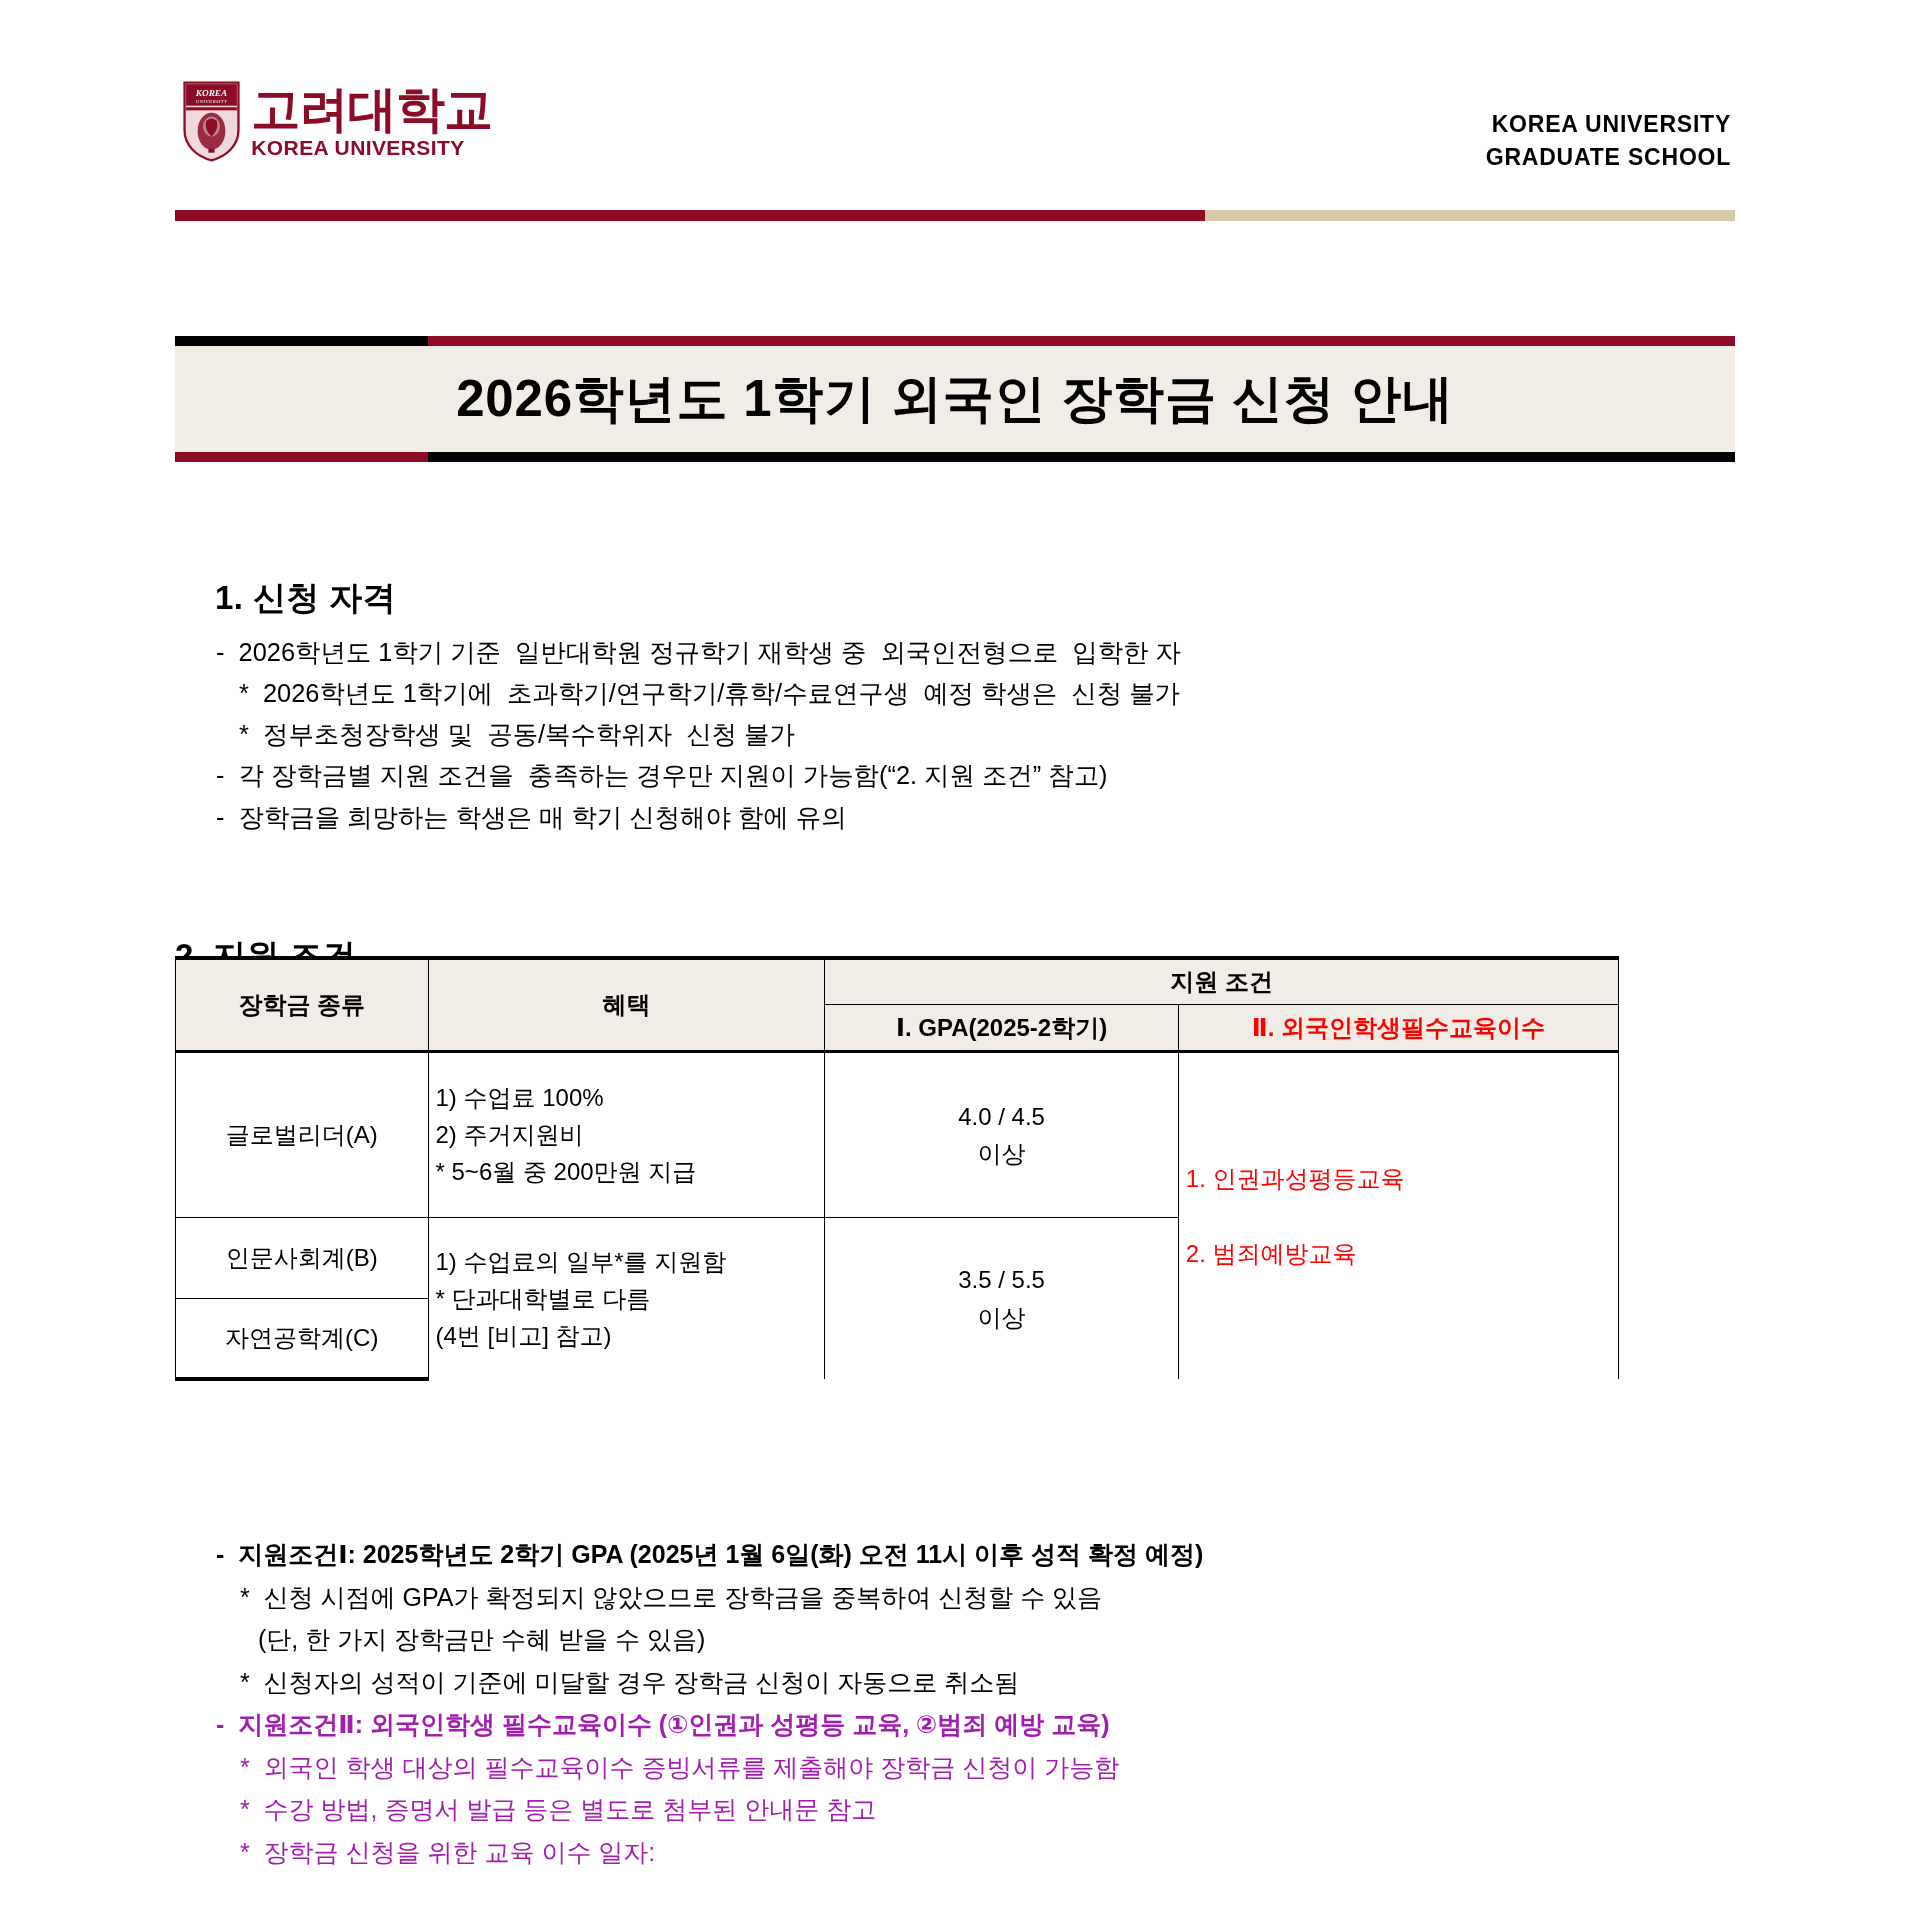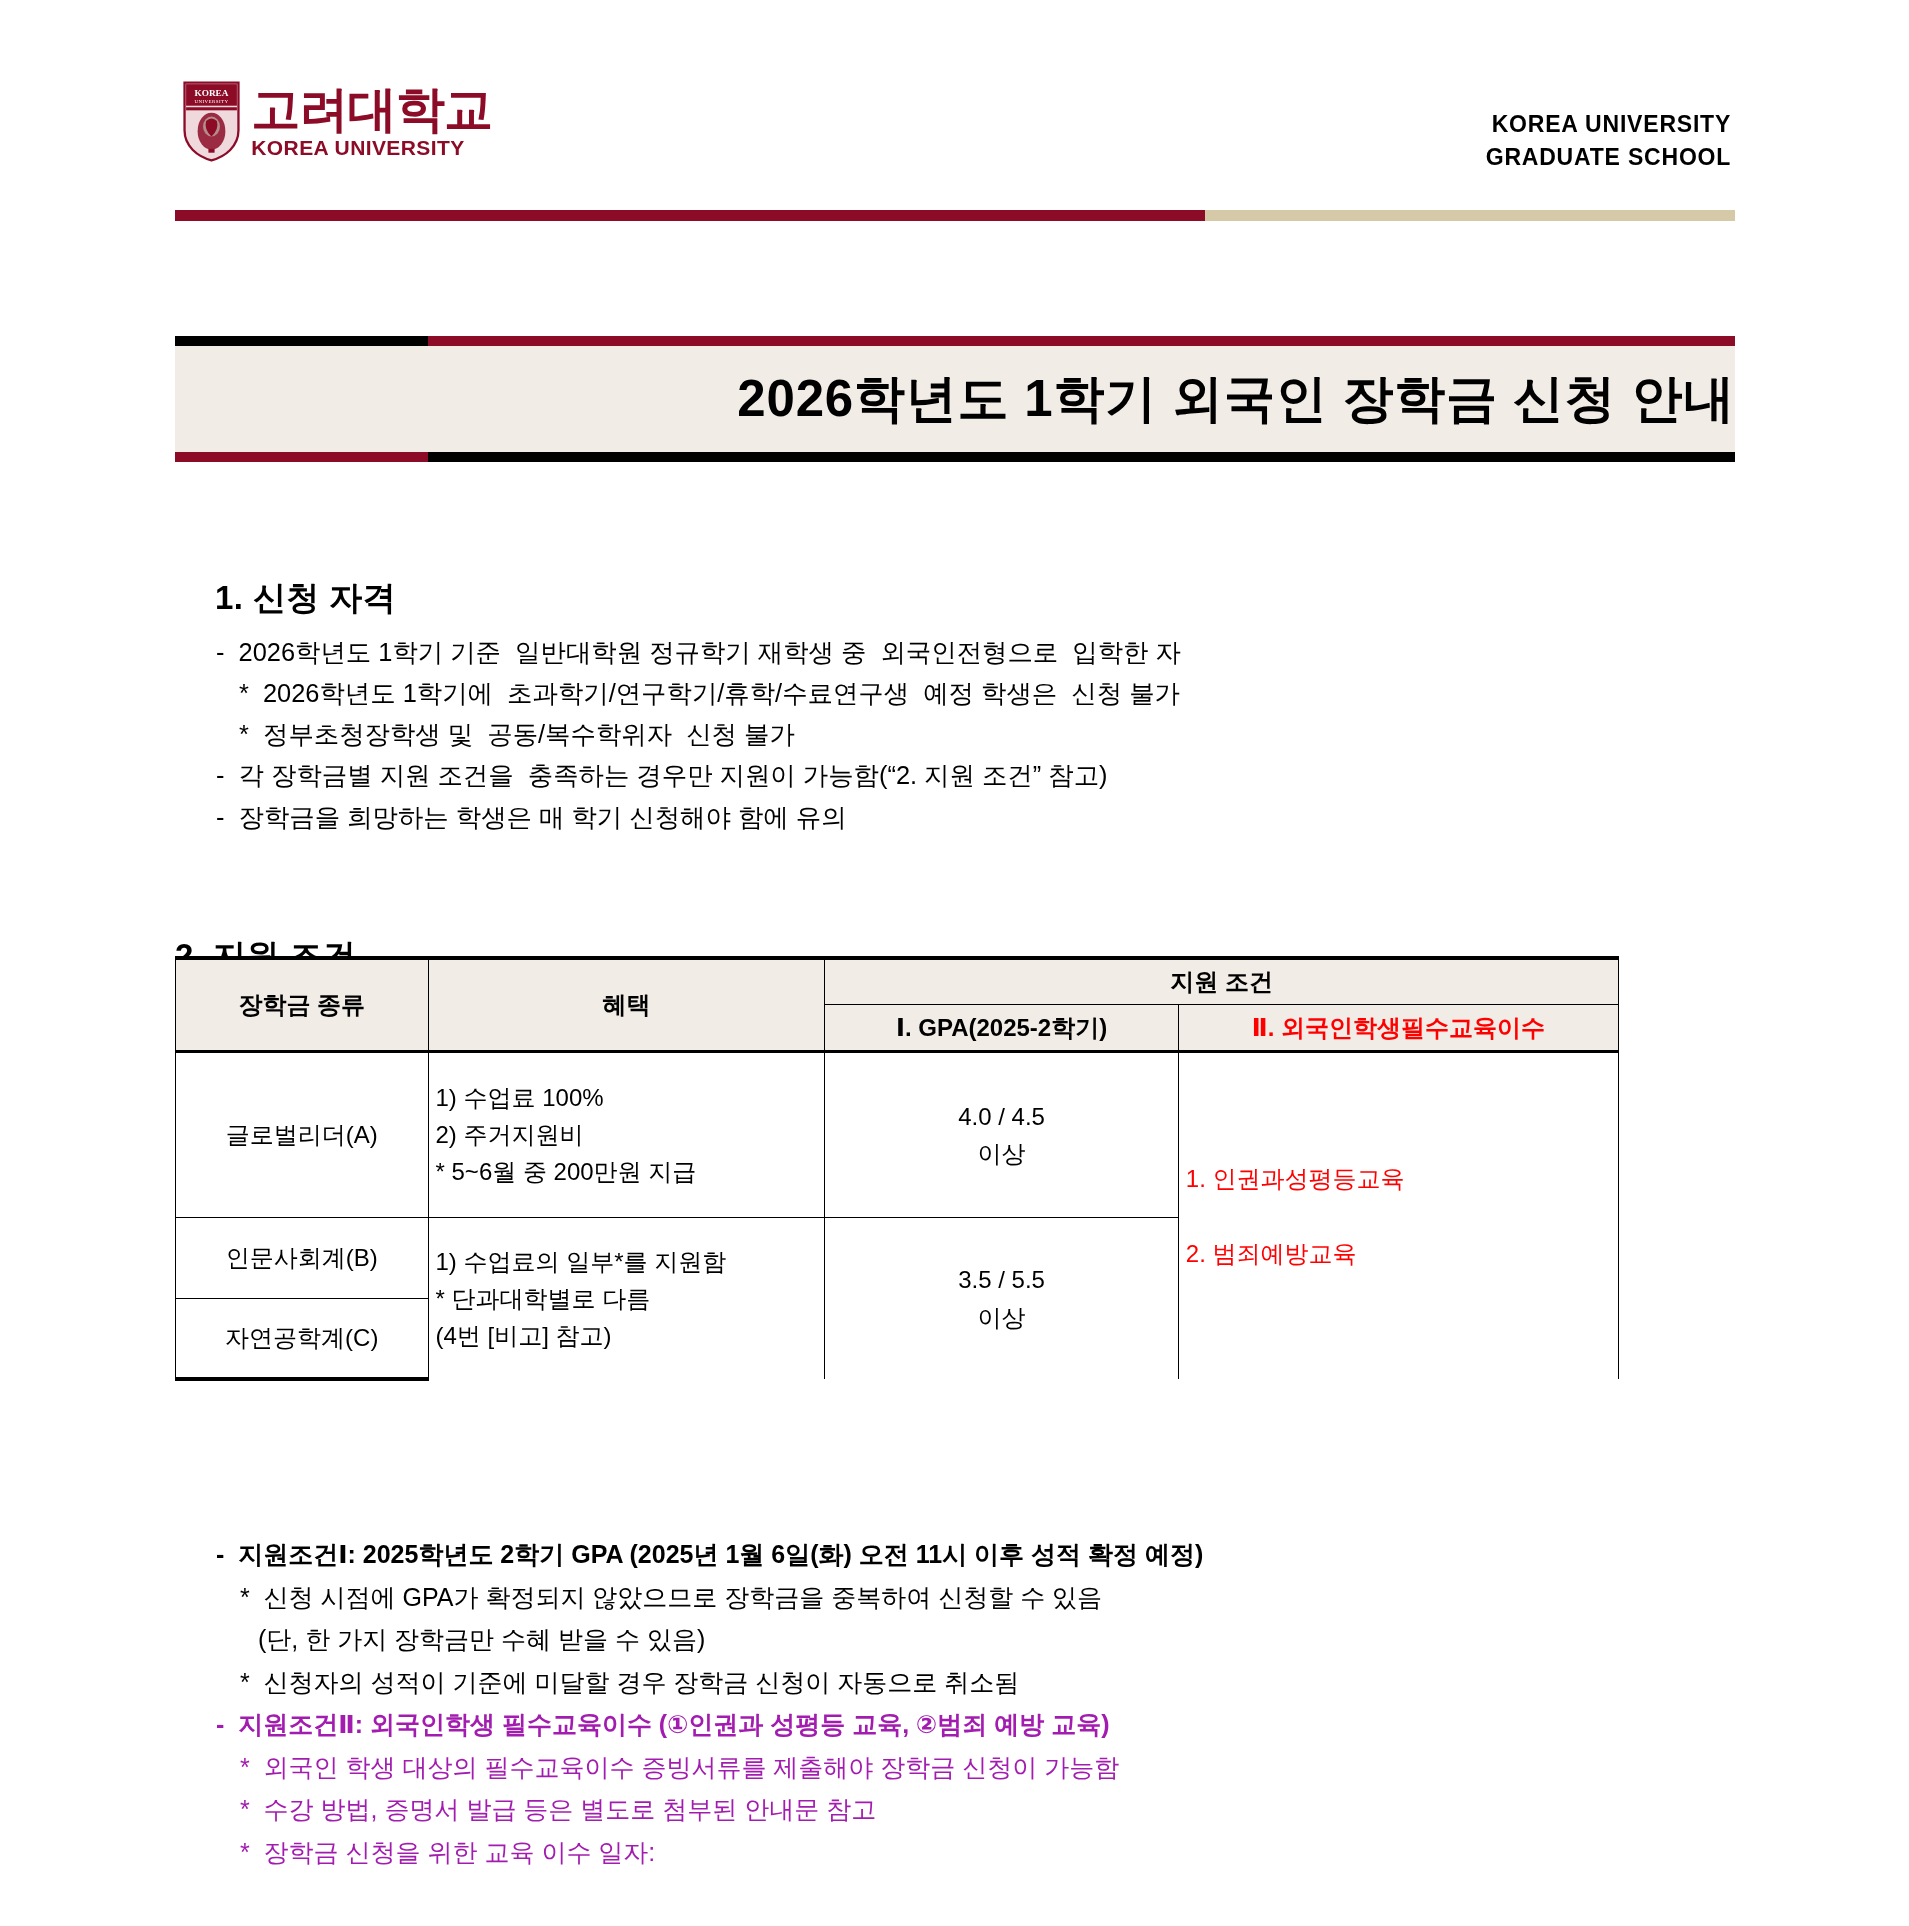--- a/index.html
+++ b/index.html
@@ -40,20 +40,21 @@
     display: flex;
     align-items: center;
     gap: 11.6px;
     padding-left: 7.7px;
   }
   .crest {
     width: 57px;
     height: 81px;
     position: relative;
     flex: none;
+    font-style: italic;
   }
   .crest svg { display:block; width:57px; height:81px; }
   .logo-text {
     display: flex;
     flex-direction: column;
     justify-content: center;
     line-height: 1;
   }
   .logo-ko {
     font-size: 49px;
@@ -106,21 +107,21 @@
   }
   .bar-top .left  { width: 16.2%; background: #000000; }
   .bar-top .right { width: 83.8%; background: #8c0c28; }
   .bar-bottom .left  { width: 16.2%; background: #8c0c28; }
   .bar-bottom .right { width: 83.8%; background: #000000; }
   .title-body {
     background: #f1ece6;
     height: 106px;
     display: flex;
     align-items: center;
-    justify-content: flex-end;
+    justify-content: center;
   }
   .title-text {
     font-size: 51px;
     font-weight: 700;
     letter-spacing: 0.8px;
     color: #000;
   }
 
   
   .section-heading {

